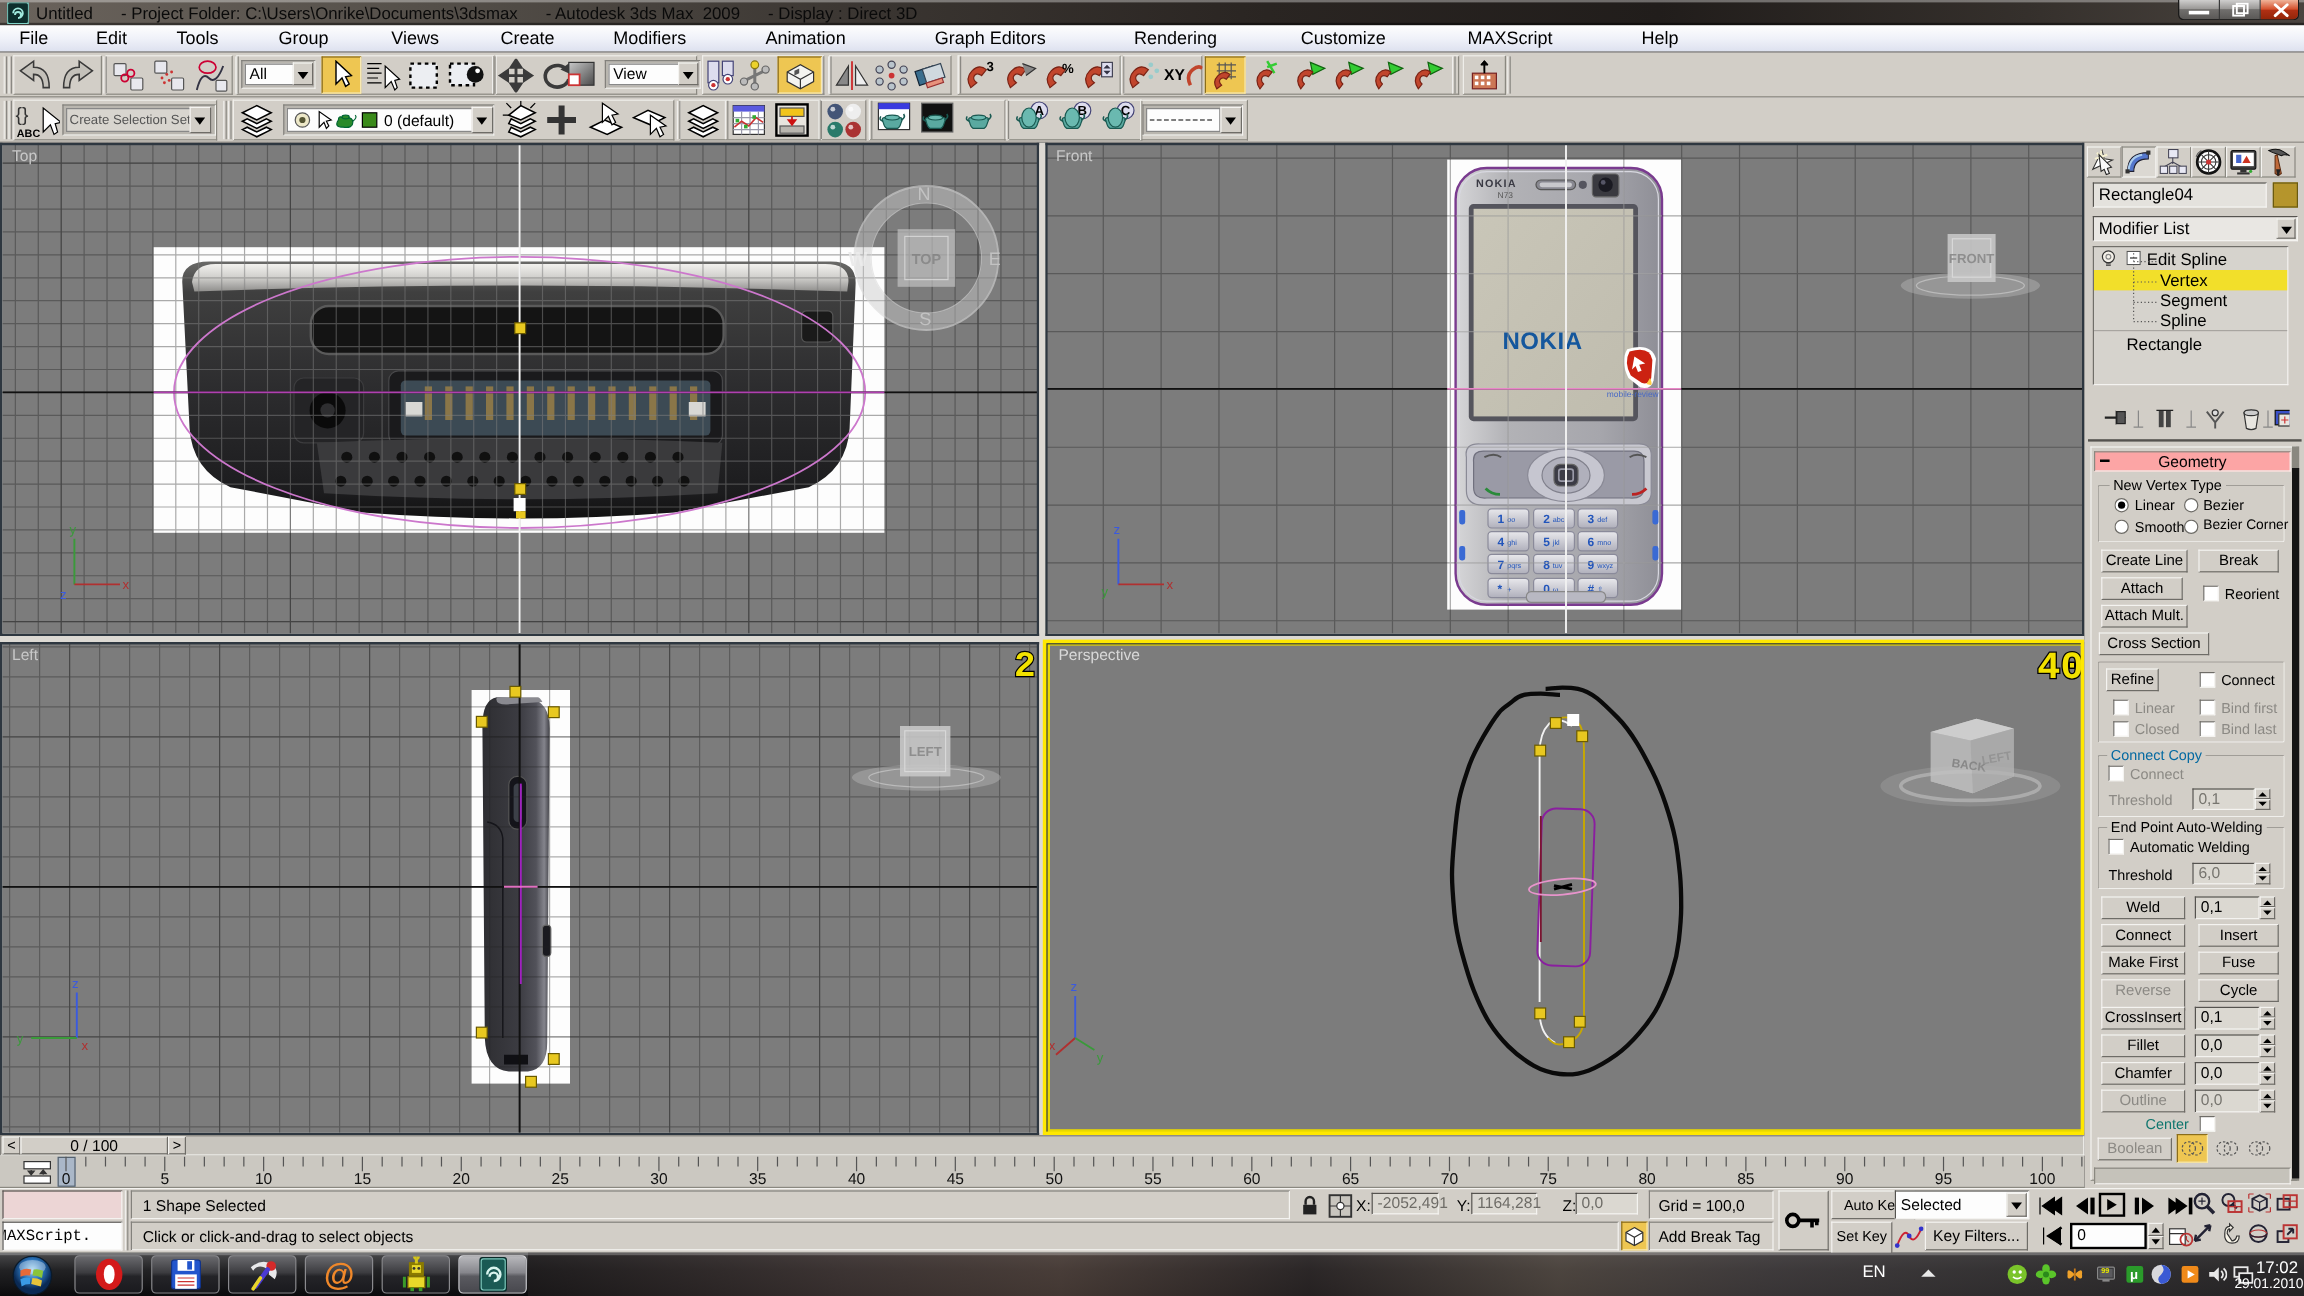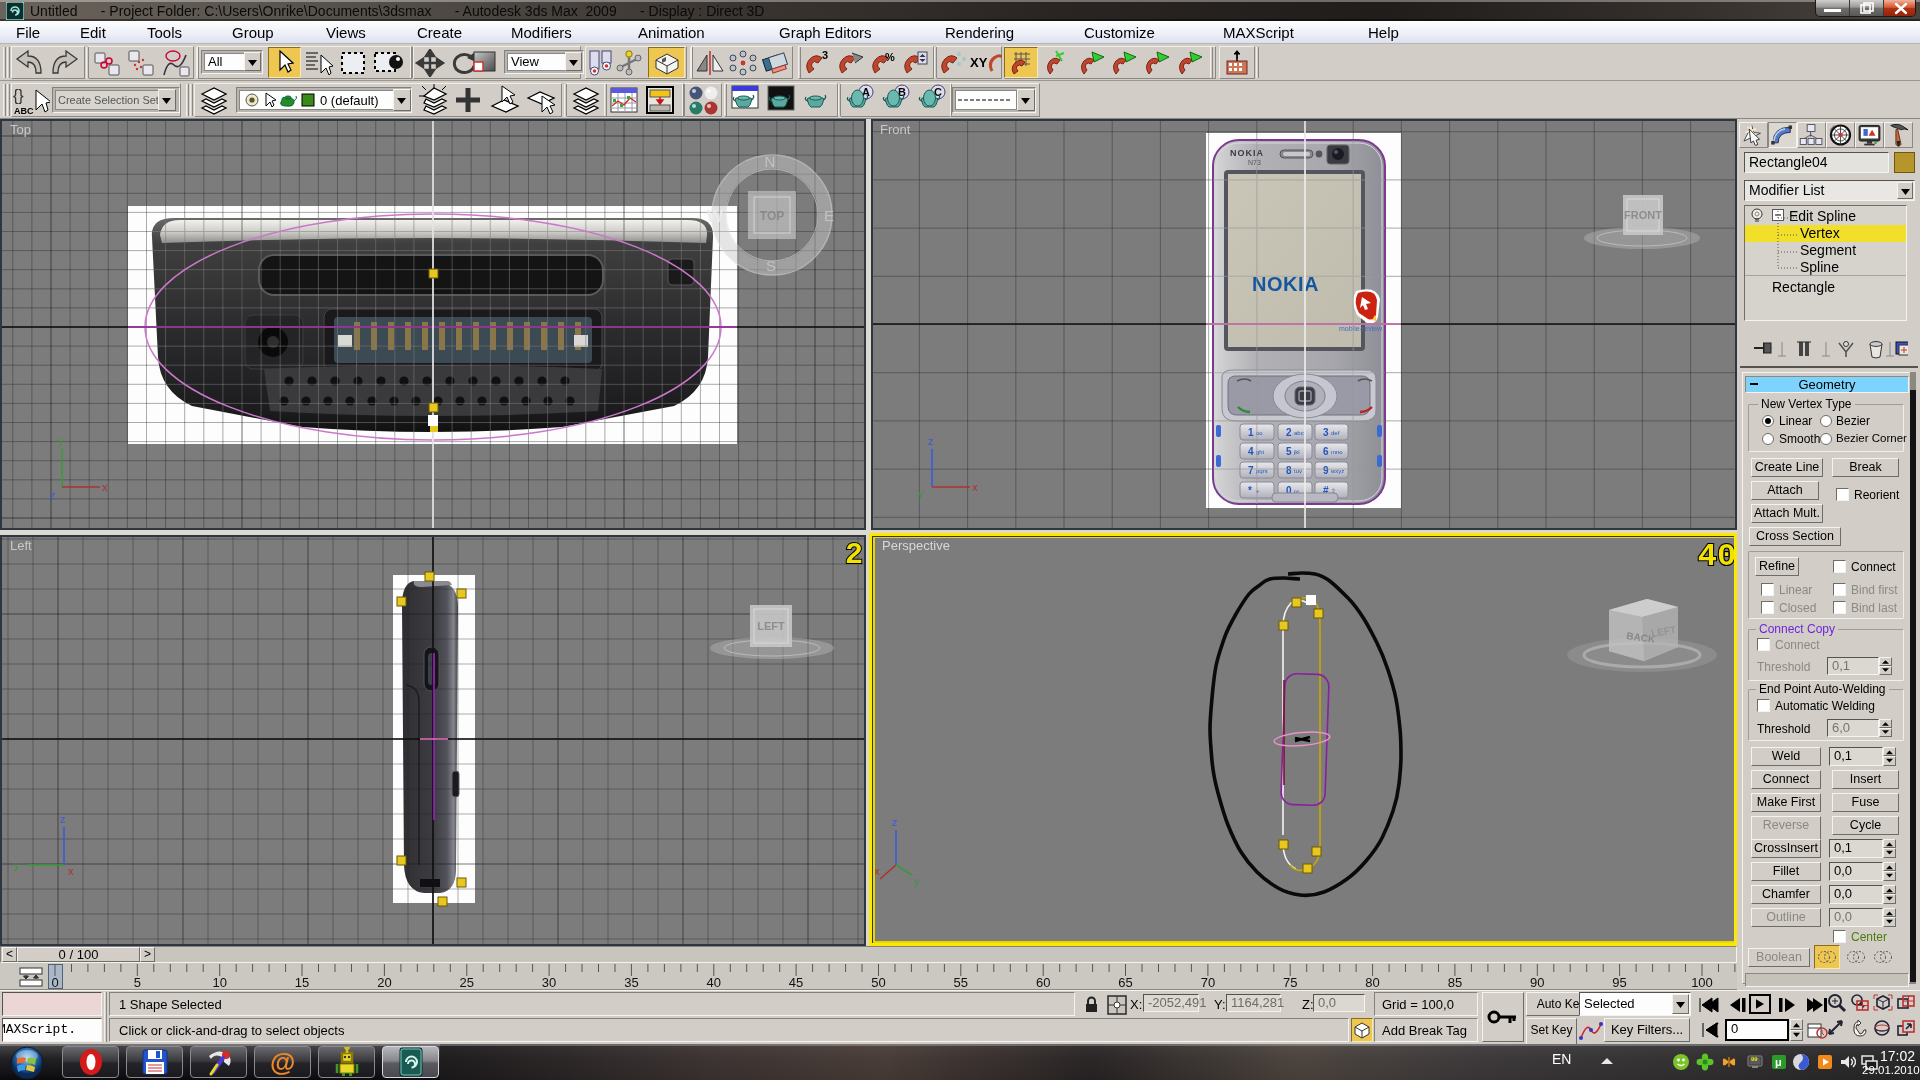--- a/index.html
+++ b/index.html
@@ -856,21 +856,21 @@
     </g>
     <path d="M142 4 v14 M138 18 h8" stroke="#888"></path>
     <g transform="translate(146,2)">
       <rect x="2" y="2" width="13" height="12" fill="#3a50c8" stroke="#111"></rect>
       <rect x="5" y="5" width="10" height="10" fill="#e8e6e0" stroke="#333"></rect>
       <path d="M7 10 h6 M10 7 v6" stroke="#c33"></path>
     </g>
   </svg>
 <div class="abs" style="left:1740px;top:366px;width:178px;height:2px;background:#55534f"></div>
 <div class="abs" style="left:1742px;top:372px;width:172px;height:612px;border:1px solid;border-color:#f4f3f0 #8a8880 #8a8880 #f4f3f0"></div>
-<div class="abs" style="left:1745px;top:376px;width:164px;height:17px;background:#7dd3fc;border:1px solid;border-color:#8a8880 #f4f3f0 #f4f3f0 #8a8880;font-size:13px;text-align:center;color:#000">Geometry</div>
+<div class="abs" style="left:1745px;top:376px;width:164px;height:17px;background:#fca5a5;border:1px solid;border-color:#8a8880 #f4f3f0 #f4f3f0 #8a8880;font-size:13px;text-align:center;color:#000">Geometry</div>
 <svg class="abs" style="left:1750px;top:381px" width="10" height="8">
     <path d="M0 3 h8" stroke="#000" stroke-width="2"></path>
   </svg>
 <div class="gb" style="left:1748px;top:404px;width:156px;height:48px"></div>
 <div class="gbt" style="left:1758px;top:398px">New Vertex Type</div>
 <svg class="abs" style="left:1762px;top:415px" width="13" height="13">
     <circle cx="6" cy="6" r="5.5" fill="#fff" stroke="#6e6c67"></circle>
     <circle cx="6" cy="6" r="3" fill="#000"></circle>
   </svg>
 <div class="lbl" style="left:1779px;top:414px">Linear</div>
@@ -899,21 +899,21 @@
 <div class="lbl" style="left:1851px;top:560px;color:#000">Connect</div>
 <div class="cb" style="left:1761px;top:583px"></div>
 <div class="lbl" style="left:1779px;top:583px;color:#8b8984">Linear</div>
 <div class="cb" style="left:1833px;top:583px"></div>
 <div class="lbl" style="left:1851px;top:583px;color:#8b8984">Bind first</div>
 <div class="cb" style="left:1761px;top:601px"></div>
 <div class="lbl" style="left:1779px;top:601px;color:#8b8984">Closed</div>
 <div class="cb" style="left:1833px;top:601px"></div>
 <div class="lbl" style="left:1851px;top:601px;color:#8b8984">Bind last</div>
 <div class="gb" style="left:1748px;top:629px;width:156px;height:52px"></div>
-<div class="gbt" style="left:1756px;top:623px;color:#6d28d9">Connect Copy</div>
+<div class="gbt" style="left:1756px;top:623px;color:#0369a1">Connect Copy</div>
 <div class="cb" style="left:1757px;top:638px"></div>
 <div class="lbl" style="left:1775px;top:638px;color:#8b8984">Connect</div>
 <div class="dlbl" style="left:1757px;top:660px">Threshold</div>
 <div class="fld" style="left:1827px;top:657px;width:52px;height:18px;color:#77756f;line-height:15px">0,1</div>
 <div class="abs" style="left:1879px;top:657px;width:13px;height:18px">
     <div class="btn" style="left:0;top:0;width:13px;height:9px"></div>
     <div class="btn" style="left:0;top:9px;width:13px;height:9px"></div>
     <svg class="abs" style="left:0;top:0" width="13" height="18">
       <path d="M6.5 3.2399999999999998 L10 6.84 L3 6.84 Z" fill="#000"></path>
       <path d="M6.5 14.76 L10 11.16 L3 11.16 Z" fill="#000"></path>
@@ -983,21 +983,21 @@
 <div class="fld" style="left:1829px;top:908px;width:54px;height:19px;color:#77756f;line-height:16px">0,0</div>
 <div class="abs" style="left:1883px;top:908px;width:13px;height:19px">
     <div class="btn" style="left:0;top:0;width:13px;height:9px"></div>
     <div class="btn" style="left:0;top:9px;width:13px;height:10px"></div>
     <svg class="abs" style="left:0;top:0" width="13" height="19">
       <path d="M6.5 3.42 L10 7.22 L3 7.22 Z" fill="#000"></path>
       <path d="M6.5 15.579999999999998 L10 11.78 L3 11.78 Z" fill="#000"></path>
     </svg>
   </div>
 <div class="cb" style="left:1833px;top:930px"></div>
-<div class="lbl" style="left:1851px;top:930px;color:#4d7c0f">Center</div>
+<div class="lbl" style="left:1788px;top:930px;color:#0f766e">Center</div>
 <div class="btn2" style="left:1748px;top:948px;width:62px;height:19px;color:#8b8984;font-size:12.5px;line-height:17px;white-space:nowrap;overflow:hidden">Boolean</div>
 <div class="ybtn" style="left:1814px;top:945px;width:26px;height:24px"></div>
 <svg class="abs" style="left:1816px;top:948px" width="22" height="18">
     <circle cx="8" cy="9" r="5.5" fill="#eec652" stroke="#555" stroke-dasharray="2 1.6"></circle>
     <circle cx="14" cy="9" r="5.5" fill="none" stroke="#555" stroke-dasharray="2 1.6"></circle>
   </svg>
 <svg class="abs" style="left:1845px;top:948px" width="22" height="18">
     <circle cx="8" cy="9" r="5.5" fill="#d2cec7" stroke="#555" stroke-dasharray="2 1.6"></circle>
     <circle cx="14" cy="9" r="5.5" fill="none" stroke="#555" stroke-dasharray="2 1.6"></circle>
   </svg>

